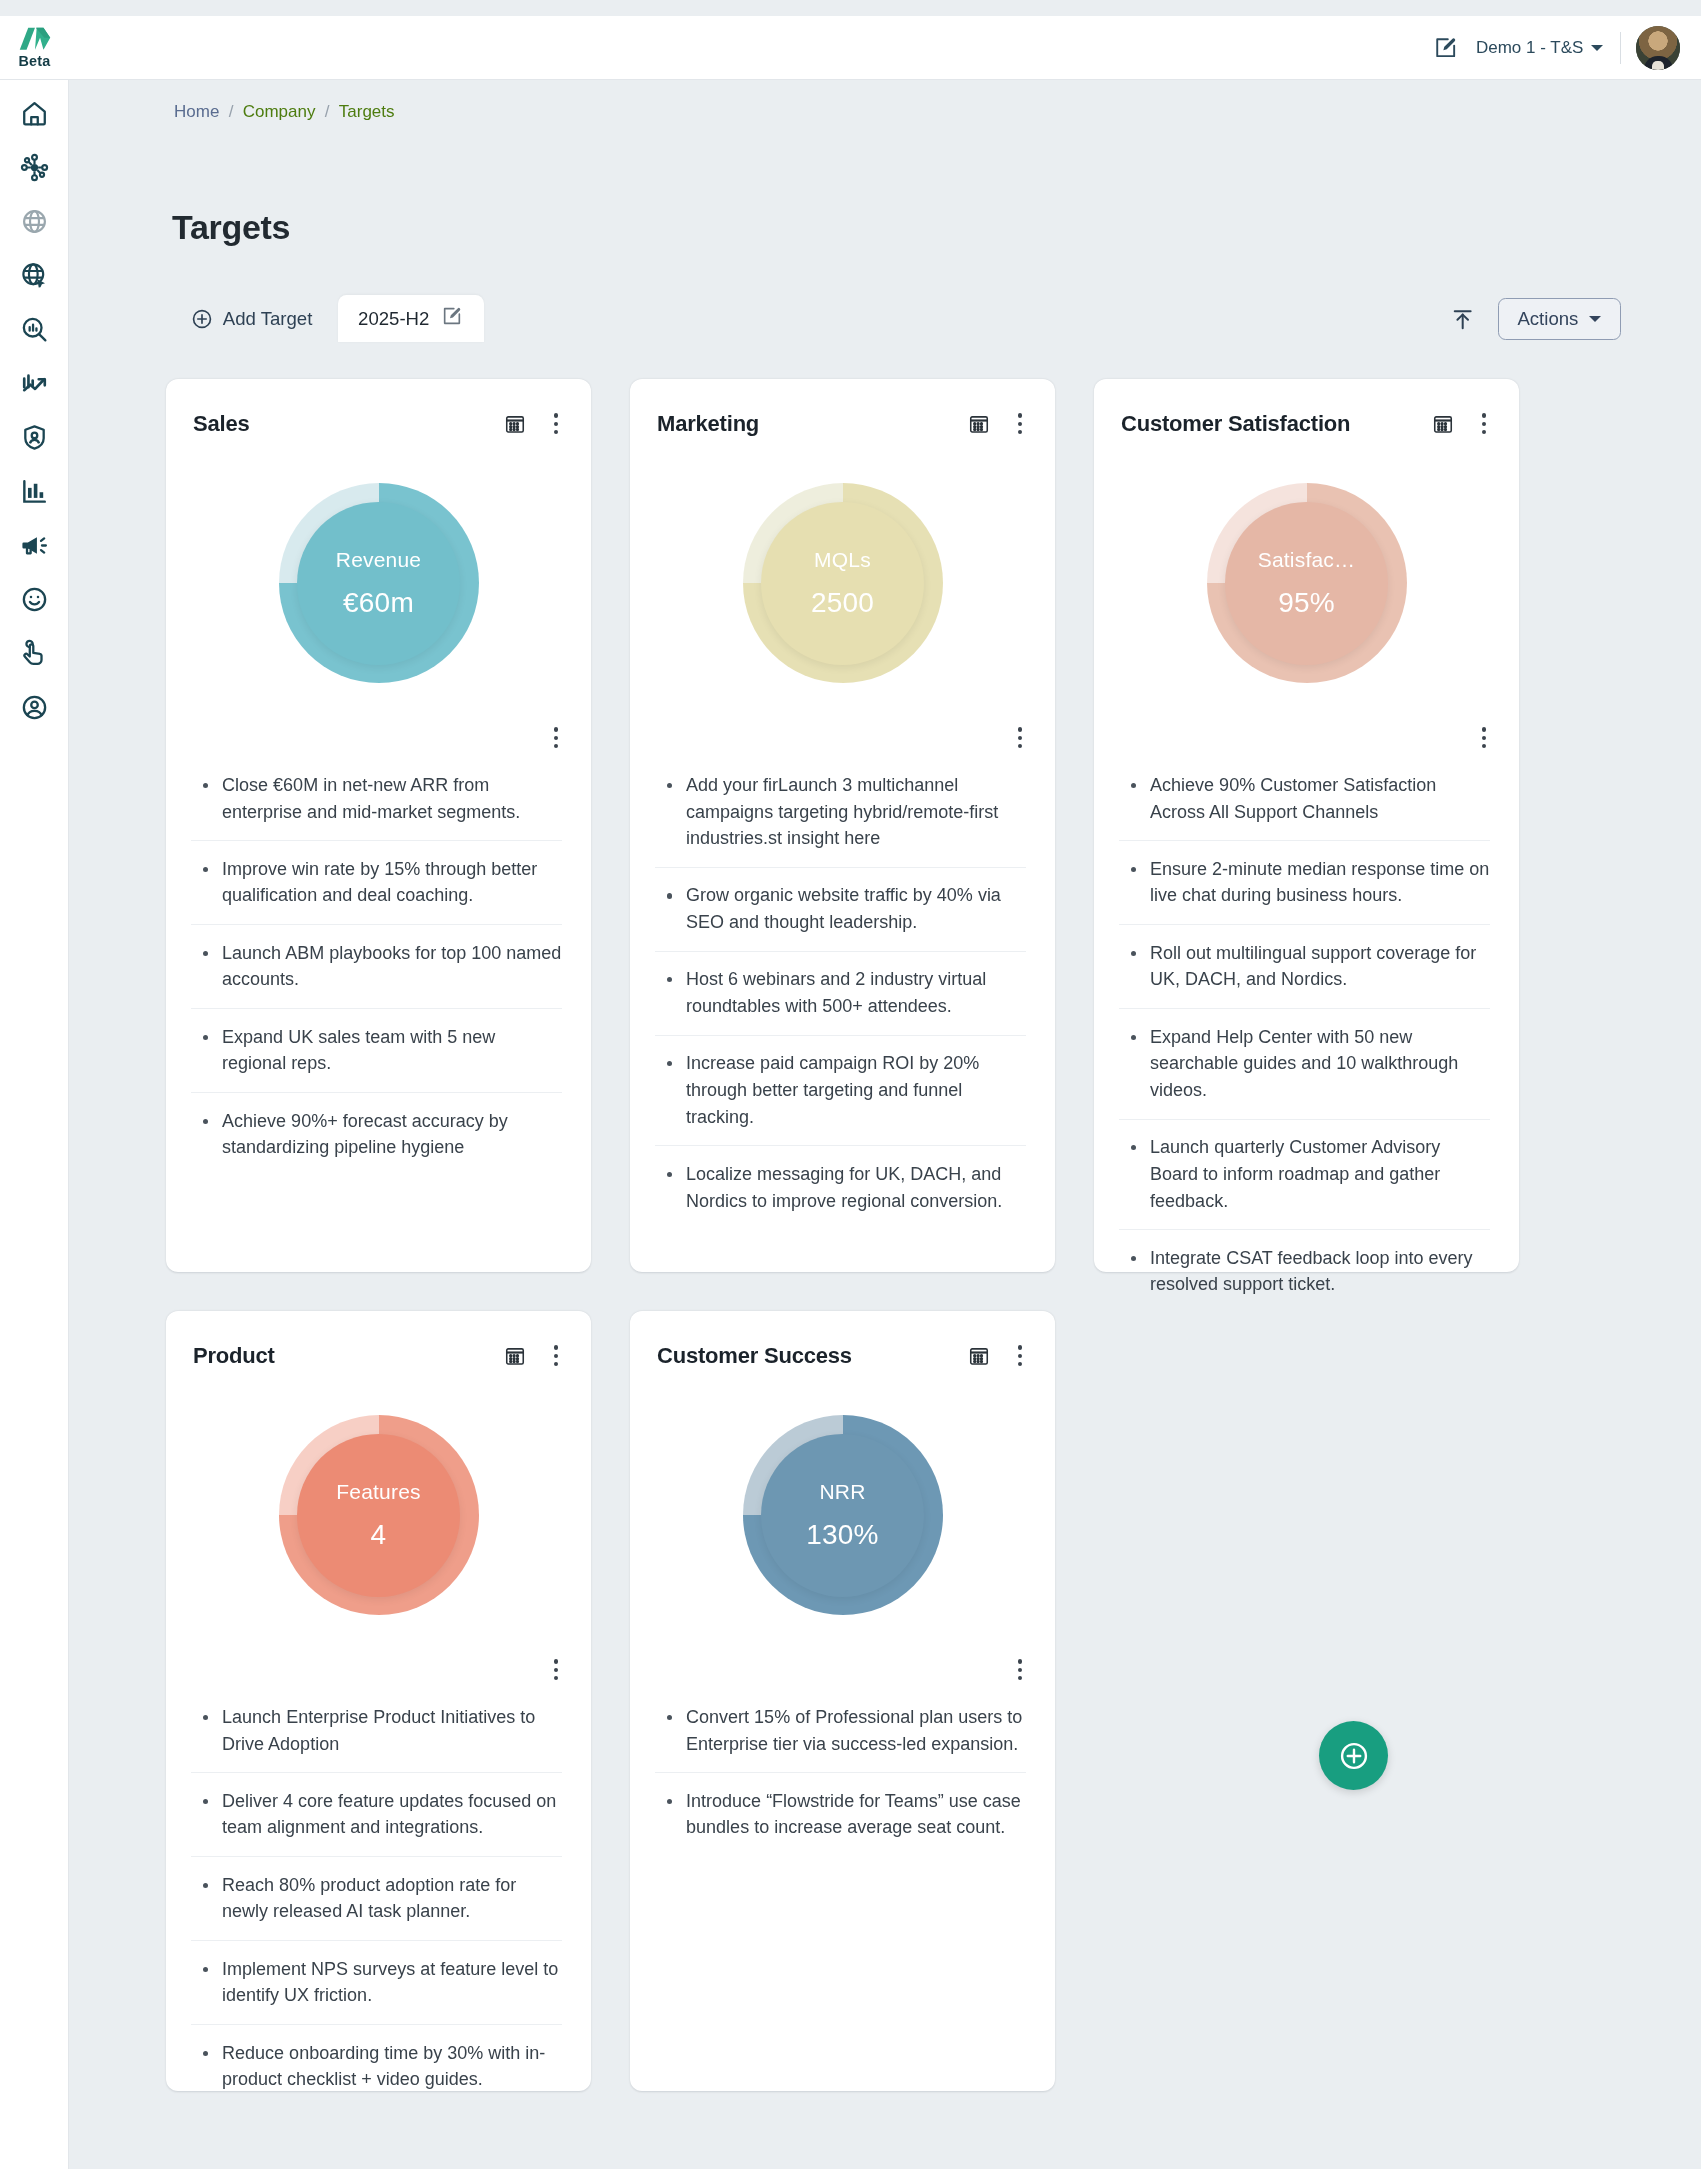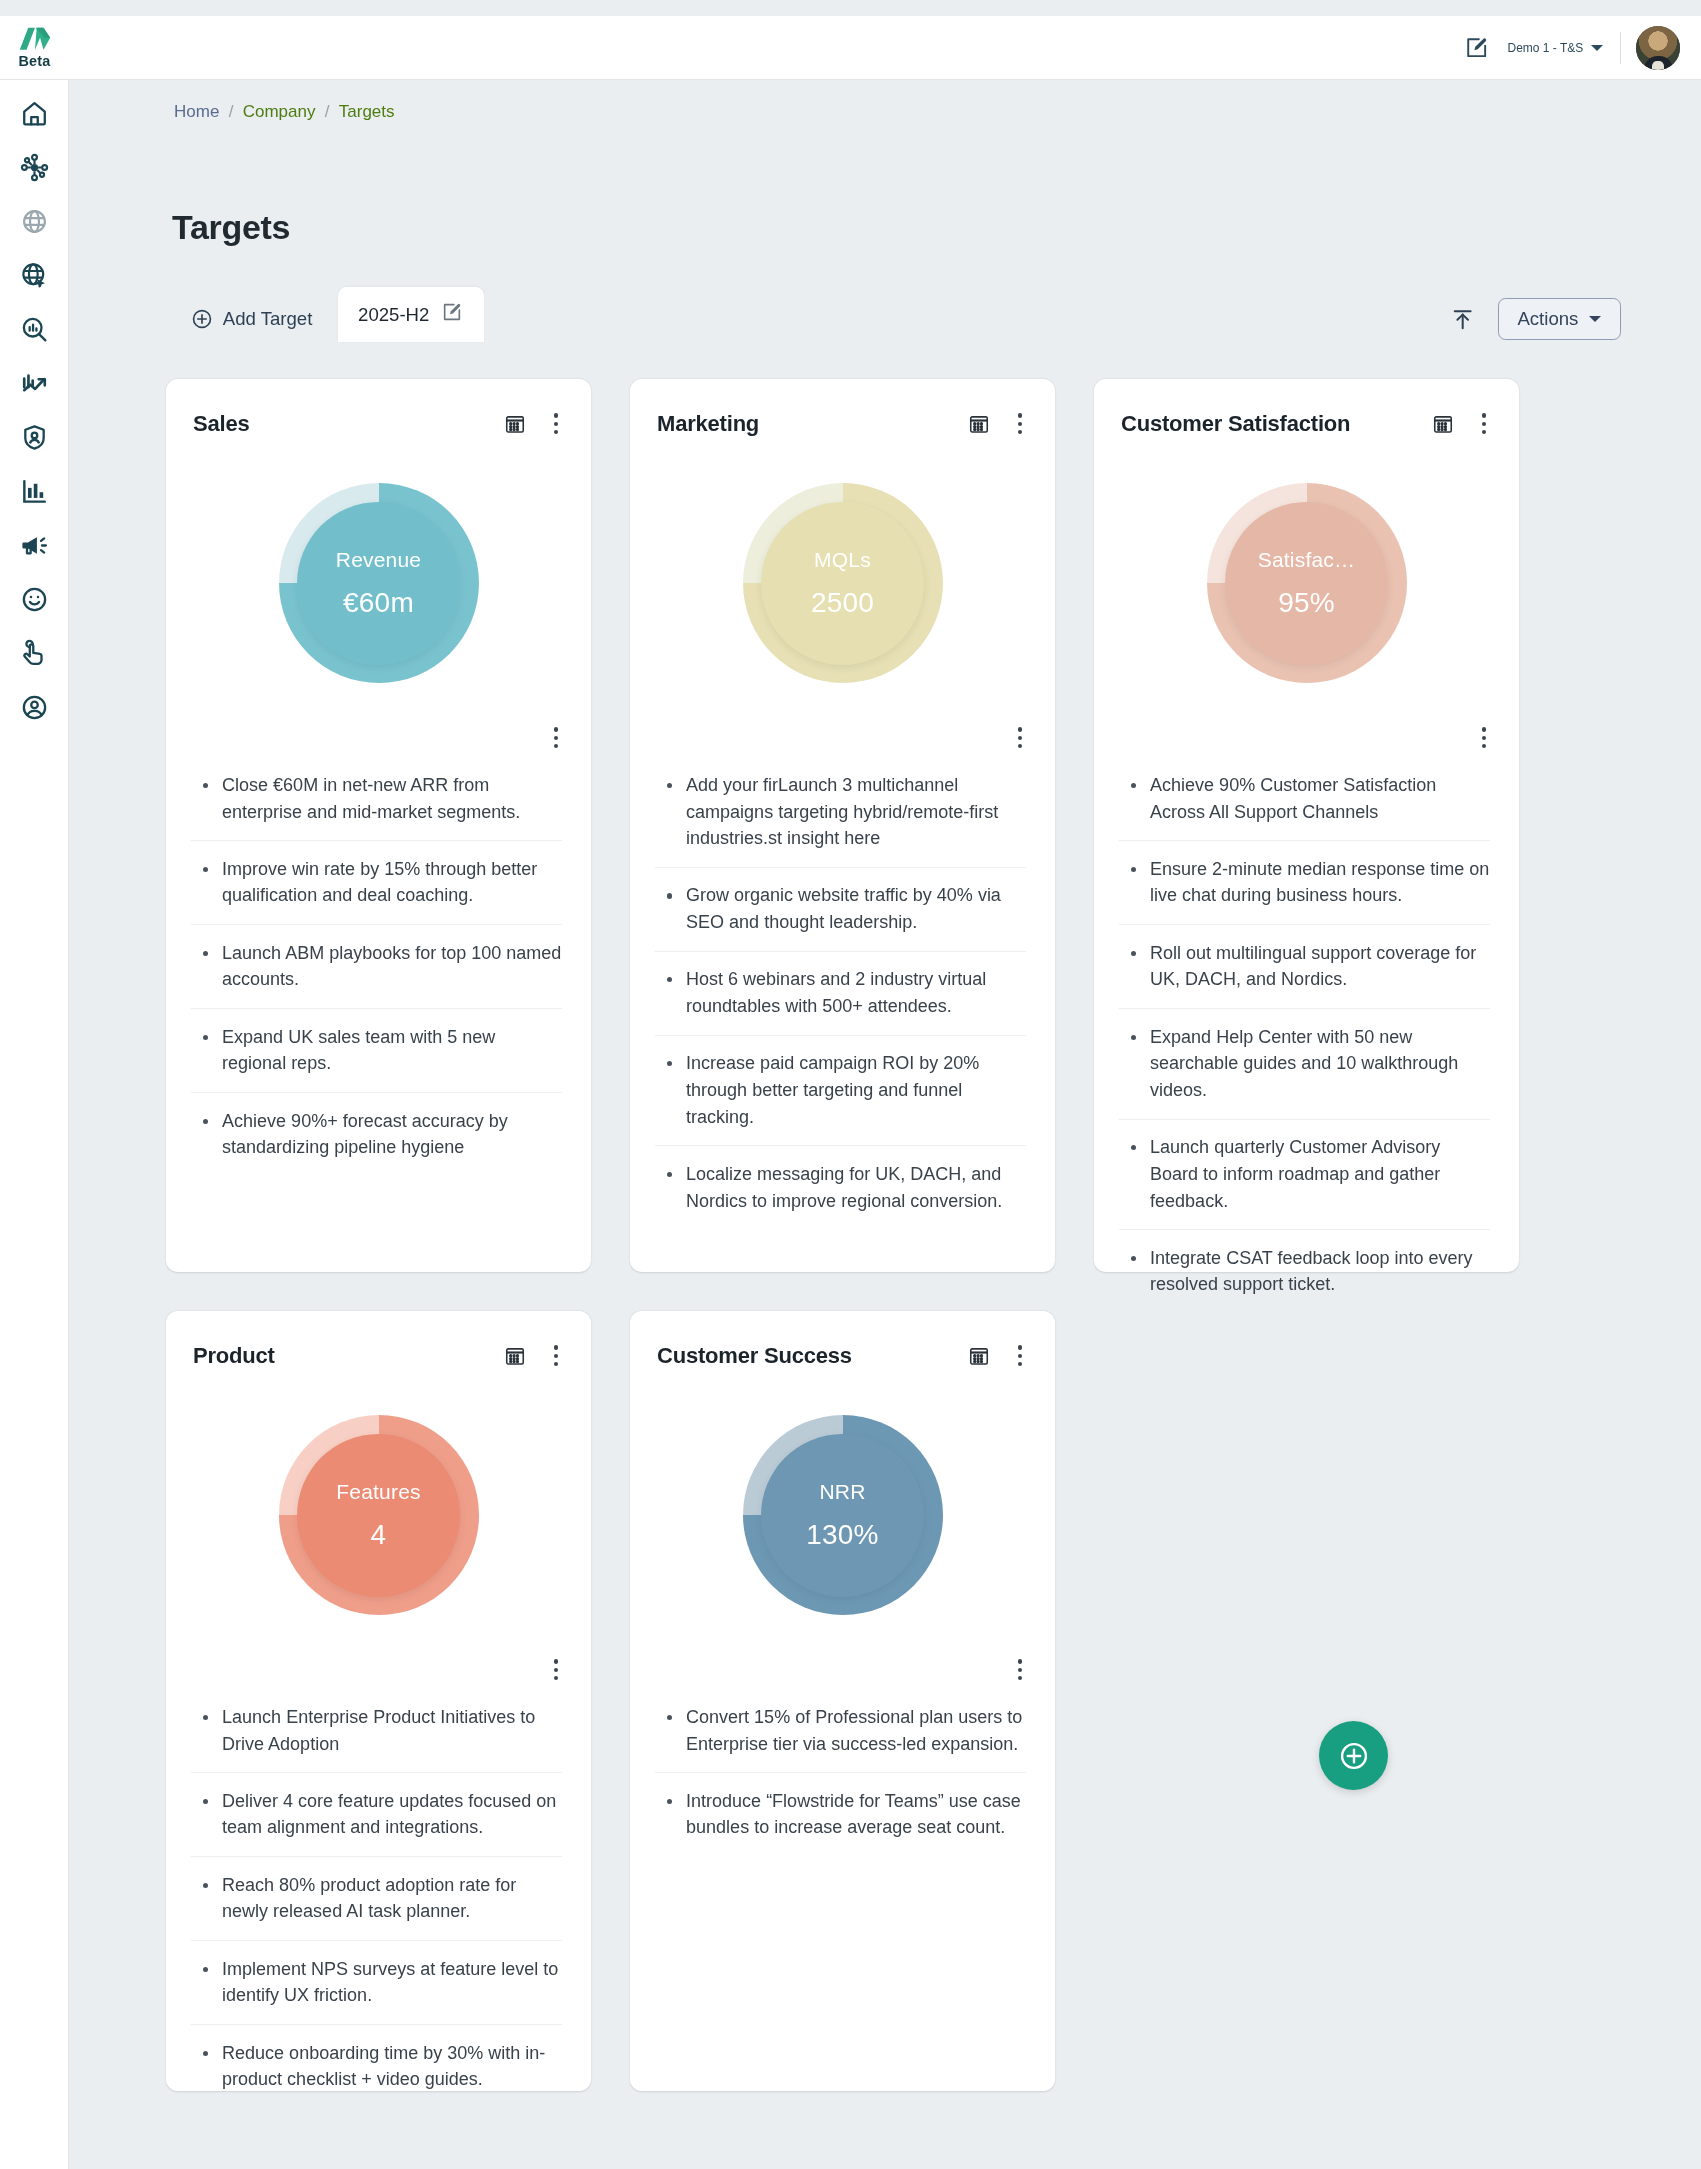--- a/index.html
+++ b/index.html
@@ -36,21 +36,21 @@
     display: flex; align-items: center; gap: 0px;
     padding-right: 22px;
   }
   .edit-icon-btn {
     width: 37px; height: 37px;
     display: flex; align-items: center; justify-content: center;
     cursor: pointer;
   }
   .tenant-select {
     display: flex; align-items: center; gap: 7.6px;
-    font-size: 12px; color: #2c4a5c; font-weight: 500;
+    font-size: 17px; color: #2c4a5c; font-weight: 500;
     padding: 0 13.6px 0 12px; cursor: pointer;
     white-space: nowrap;
   }
   .caret-down {
     width: 0; height: 0;
     border-left: 6px solid transparent;
     border-right: 6px solid transparent;
     border-top: 6.8px solid #2c4a5c;
     display: inline-block;
   }
@@ -130,21 +130,21 @@
     display: flex; align-items: flex-end; gap: 0;
   }
   .add-target {
     display: flex; align-items: center; gap: 10.2px;
     height: 47px; padding: 0 25.4px 0 18.6px;
     font-size: 18.6px; color: #2e4154; font-weight: 500;
     cursor: pointer; white-space: nowrap;
   }
   .period-tab {
     display: flex; align-items: center; gap: 12px;
-    height: 55px; padding: 0 20.3px;
+    height: 47px; padding: 0 20.3px;
     background: #ffffff;
     border-radius: 8.5px 8.5px 0 0;
     font-size: 18.6px; color: #1f2830; font-weight: 500;
     cursor: pointer; white-space: nowrap;
     box-shadow: 0 -0.8px 2.5px rgba(0,0,0,.04);
   }
   .toolbar-right {
     position: absolute; right: 0; bottom: 1.7px;
     display: flex; align-items: center; gap: 17px;
   }

